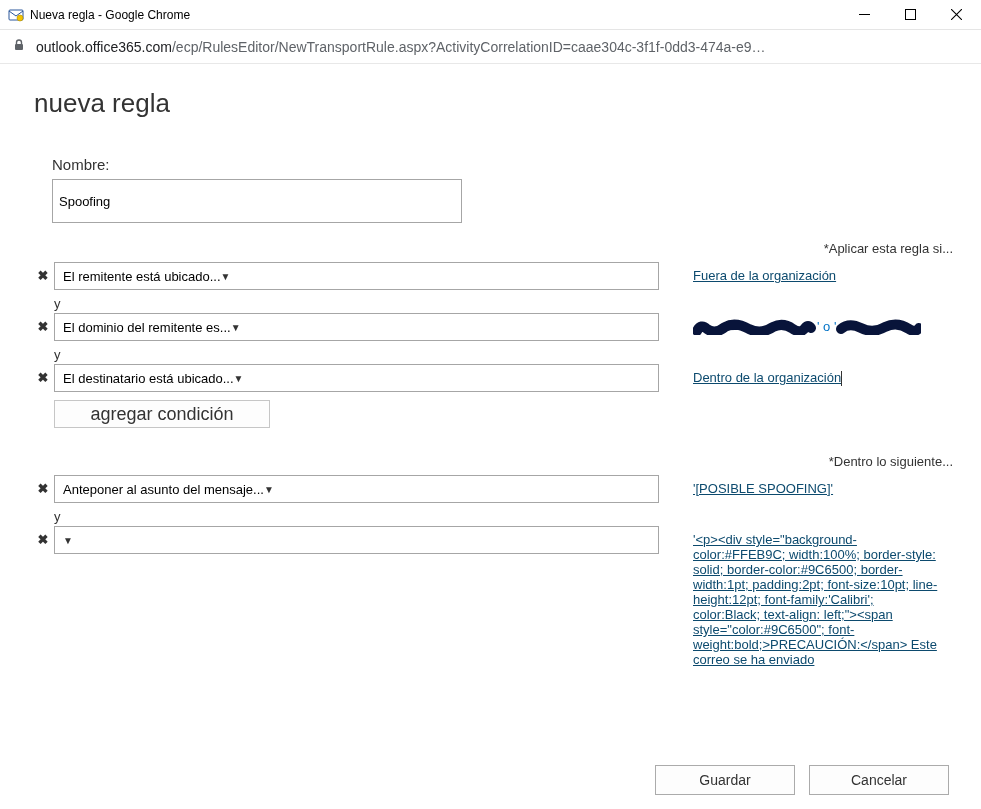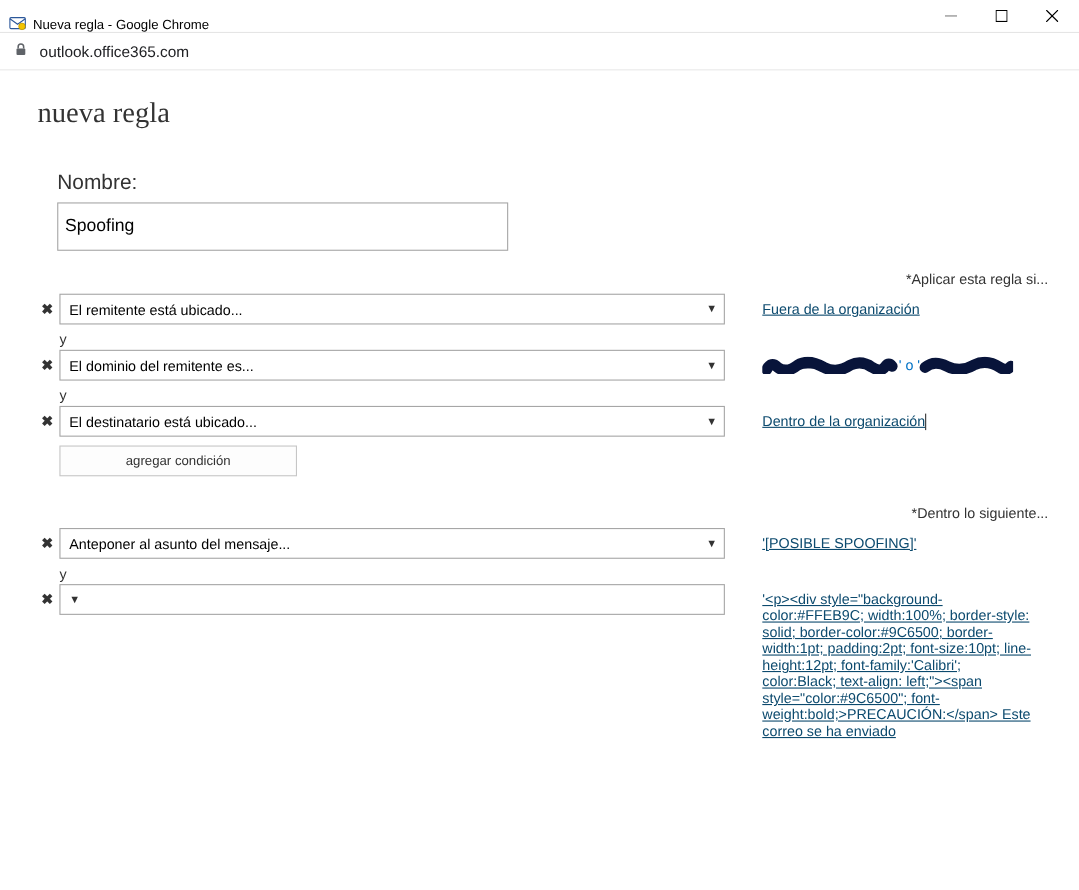--- a/index.html
+++ b/index.html
@@ -3,21 +3,21 @@
   <meta charset="utf-8">
   <style>
     * { box-sizing: border-box; margin: 0; padding: 0; font-family: "Segoe UI", Arial, sans-serif; }
     body { background: #fff; width: 981px; height: 809px; overflow: hidden; }
 
     .titlebar {
       height: 30px;
       background: #fff;
       border-bottom: 1px solid #e5e5e5;
       display: flex;
-      align-items: flex-end;
+      align-items: center;
       padding: 0 2px 0 8px;
       font-size: 12px;
       color: #000;
     }
     .titlebar .favicon {
       width: 16px; height: 16px;
       margin-right: 6px;
       display: inline-flex; align-items: center; justify-content: center;
     }
     .titlebar .title { flex: 1; }
@@ -42,67 +42,66 @@
     .content {
       position: relative;
       padding: 24px 0 0 34px;
       height: calc(100% - 64px);
     }
     .page-title {
       font-size: 26px;
       font-weight: 300;
       color: #333;
       margin-bottom: 30px;
-      font-family: Liberation Serif, serif;
     }
 
     .scroll-area {
       position: absolute;
       top: 92px;
       left: 34px;
       right: 18px;
       bottom: 60px;
       overflow-y: auto;
       padding-right: 10px;
     }
     .scroll-area::-webkit-scrollbar { width: 17px; }
     .scroll-area::-webkit-scrollbar-track { background: #f1f1f1; }
     .scroll-area::-webkit-scrollbar-thumb { background: #c1c1c1; }
     .scroll-area::-webkit-scrollbar-button { background:#f1f1f1; height:17px; display:block; border:1px solid #e0e0e0; }
     .scroll-area::-webkit-scrollbar-button:vertical:decrement { background:#f1f1f1; }
     .scroll-area::-webkit-scrollbar-button:vertical:increment { background:#f1f1f1; }
 
     .form-block { margin-left: 18px; margin-bottom: 18px; }
-    .label { font-size: 19px; color: #333; margin-bottom: 6px; }
+    .label { font-size: 15px; color: #333; margin-bottom: 6px; }
     .text-input {
       width: 410px;
       height: 44px;
       border: 1px solid #a6a6a6;
       padding: 0 6px;
-      font-size: 16px;
+      font-size: 13px;
     }
     .section-label { font-size: 13px; color: #333; margin: 14px 0 6px 18px; text-align: right; }
 
     .rule-row { display: flex; align-items: flex-start; margin-bottom: 2px; }
     .remove-x {
       width: 18px;
       text-align: center;
       color: #333;
       font-weight: bold;
       font-size: 13px;
       padding-top: 6px;
       cursor: pointer;
     }
     .dropdown {
       width: 605px;
       height: 28px;
       border: 1px solid #a6a6a6;
       display: flex;
       align-items: center;
-      justify-content: space-between;
+      justify-content: flex-start;
       padding: 0 6px 0 8px;
       font-size: 13px;
       background: #fff;
       margin-left: 2px;
     }
     .dropdown .arrow { font-size: 10px; color: #333; }
     .value-link {
       margin-left: 34px;
       font-size: 13px;
       padding-top: 6px;
@@ -122,21 +121,21 @@
     }
     .and-label { margin-left: 20px; font-size: 13px; color: #333; padding: 4px 0 2px 0; }
 
     .add-btn {
       margin-left: 20px;
       margin-top: 6px;
       width: 216px;
       height: 28px;
       border: 1px solid #c6c6c6;
       background: #fdfdfd;
-      font-size: 12px;
+      font-size: 18px;
       color: #333;
       cursor: pointer;
     }
 
     .footer {
       position: absolute;
       right: 32px;
       bottom: 14px;
       display: flex;
       gap: 14px;
@@ -184,20 +183,21 @@
 </div>
 
 <div class="addrbar">
   <span class="lock">
     <svg viewBox="0 0 14 14" width="14" height="14">
         <rect x="3" y="6" width="8" height="6" rx="1" fill="#5f6368"></rect>
         <path d="M4.5 6 V4.5 a2.5 2.5 0 0 1 5 0 V6" fill="none" stroke="#5f6368" stroke-width="1.4"></path>
       </svg>
   </span>
   <span class="url-host">outlook.office365.com</span>
+    <span class="url-rest">/ecp/RulesEditor/NewTransportRule.aspx?ActivityCorrelationID=caae304c-3f1f-0dd3-474a-e9…</span>
 </div>
 
 <div class="content">
   <div class="page-title">nueva regla</div>
 
   <div class="scroll-area">
 
     
     <div class="form-block">
       <div class="label">Nombre:</div>
@@ -276,13 +276,17 @@
         <span class="arrow">▼</span>
       </div>
       <div class="value-link">
         <span class="link">'&lt;p&gt;&lt;div style="background-color:#FFEB9C; width:100%; border-style: solid; border-color:#9C6500; border-width:1pt; padding:2pt; font-size:10pt; line-height:12pt; font-family:'Calibri'; color:Black; text-align: left;"&gt;&lt;span style="color:#9C6500"; font-weight:bold;&gt;PRECAUCIÓN:&lt;/span&gt; Este correo se ha enviado</span>
       </div>
     </div>
 
     <div style="height:40px"></div>
   </div>
 
+  <div class="footer">
+    <button>Guardar</button>
+    <button>Cancelar</button>
+  </div>
 </div>
 
 </body></html>

